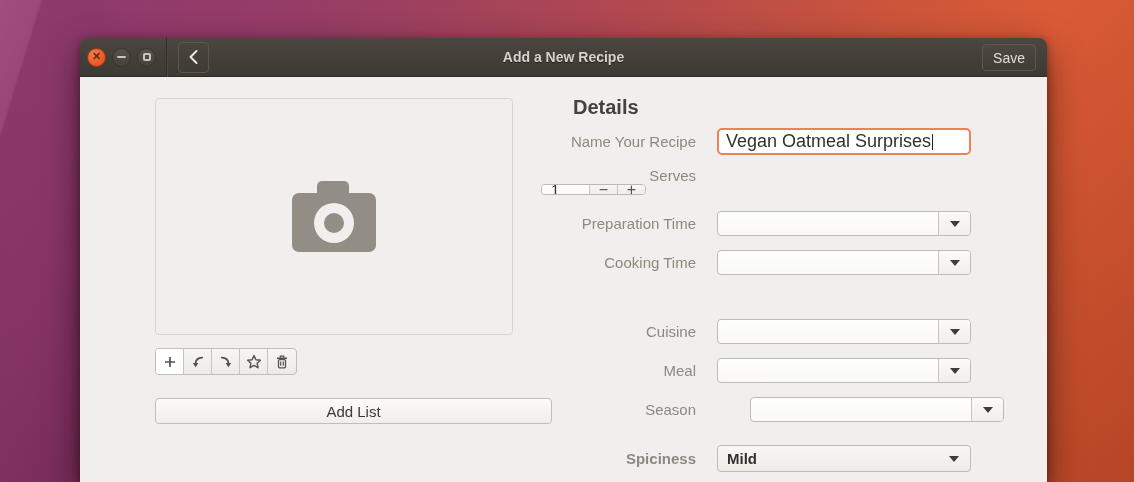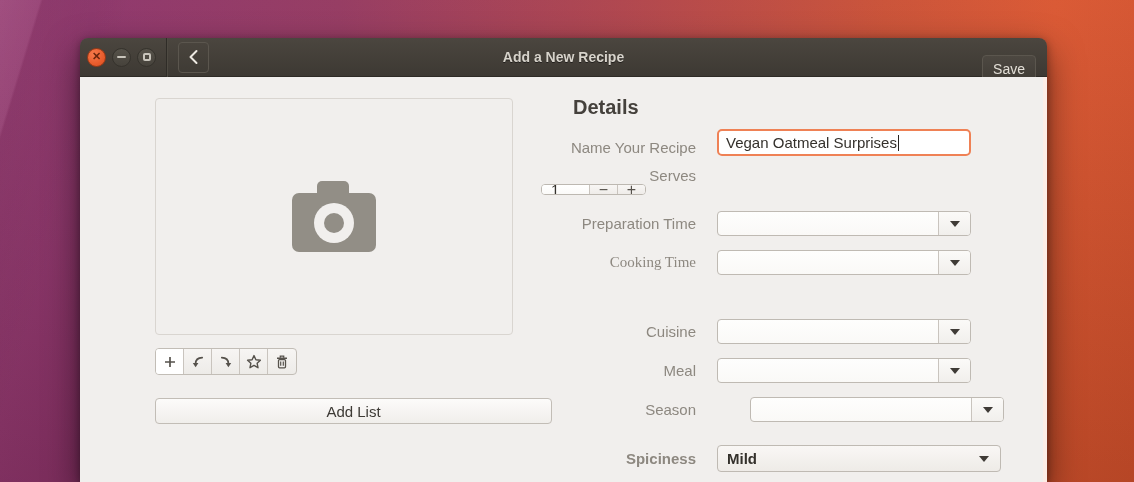--- a/index.html
+++ b/index.html
@@ -47,21 +47,21 @@
   }
   .title {
     position:absolute; left:0; right:0; text-align:center;
     color:#D7D3CB; font-size:14px; font-weight:bold; pointer-events:none;
     text-shadow:0 1px 0 rgba(0,0,0,0.5);
   }
   .save-btn {
     position:absolute; right:11px; top:6px; height:27px; padding:0 10px;
     border:1px solid #5B564E; border-radius:4px;
     background: linear-gradient(#4D4841, #403C36);
-    color:#E2DED6; font-size:14px; display:flex; align-items:center;margin-top:11px;
+    color:#E2DED6; font-size:14px; display:flex; align-items:center;
   }
 
   
   .content {
     position:absolute; left:0; top:39px; right:0; bottom:0;
     background:#F1EFED;
     border-right:4px solid rgba(255,236,228,0.85);
   }
 
   
@@ -87,41 +87,41 @@
 
   
   .details-heading { position:absolute; left:493px; top:19px; font-size:20px; font-weight:bold; color:#45413C; }
   .form-row { position:absolute; left:390px; display:flex; align-items:center; }
   .form-label { width:226px; margin-right:21px; text-align:right; color:#8D8880; font-size:15px; flex:0 0 auto; }
 
   .entry {
     width:254px; height:27px; background:#FFFFFF;
     border:2px solid #EF8155; border-radius:5px;
     display:flex; align-items:center; padding-left:7px;
-    font-size:15px; color:#34312C;
+    font-size:18px; color:#34312C;
   }
   .caret { display:inline-block; width:1px; height:16px; background:#26231F; margin-left:1px; }
 
   .spin { display:inline-flex; height:28px; border:1px solid #BDB8B1; border-radius:4px; overflow:hidden; background:#fff; }
   .spin .val { width:47px; background:linear-gradient(#FFFFFF,#FBFAF8); display:flex; align-items:center; padding-left:9px; font-size:15px; color:#34312C; }
   .spin .sbtn { width:28px; display:flex; align-items:center; justify-content:center;
     border-left:1px solid #C9C4BE; background:linear-gradient(#F8F6F4,#EFECE9); color:#56524C; font-size:16px; }
 
   .combo {
     width:254px; height:25px; border:1px solid #BFBAB3; border-radius:4px;
     background:linear-gradient(#FEFEFD,#FAF9F7);
     display:flex; align-items:center; overflow:hidden;
   }
   .combo .cval { flex:1 1 auto; padding-left:8px; font-size:15px; color:#34312C; white-space:nowrap; }
   .combo .arrow-cell { width:32px; align-self:stretch; border-left:1px solid #C9C4BE;
     background:linear-gradient(#FBFAF8,#F1EFEC); display:flex; align-items:center; justify-content:center; flex:0 0 auto; }
   .tri { width:0; height:0; border-left:5px solid transparent; border-right:5px solid transparent; border-top:6px solid #3F3B36; }
 
   .combo-btn {
-    width:284px; height:27px; border:1px solid #BFBAB3; border-radius:4px;
+    width:254px; height:27px; border:1px solid #BFBAB3; border-radius:4px;
     background:linear-gradient(#F9F7F5,#EEEBE7);
     display:flex; align-items:center; justify-content:space-between;
     padding:0 11px 0 9px; font-size:15px; color:#34312C;
   }
 
   svg { display:block; }
 </style>
 </head>
 <body>
 
@@ -188,21 +188,21 @@
           <rect x="4.5" y="5.6" width="7" height="8.2" rx="1" fill="none" stroke="#56524C" stroke-width="1.3"></rect>
           <path d="M6.7 7.6 v4.2 M9.3 7.6 v4.2" stroke="#56524C" stroke-width="1.2" fill="none"></path>
         </svg>
       </div>
     </div>
 
     <div class="add-list-btn">Add List</div>
 
     <div class="details-heading">Details</div>
 
-    <div class="form-row" style="top:50px; height:29px;align-items:flex-end;">
+    <div class="form-row" style="top:50px; height:29px;">
       <div class="form-label">Name Your Recipe</div>
       <div class="entry">
         <span>Vegan Oatmeal Surprises</span>
           <span class="caret"></span>
       </div>
     </div>
 
     <div class="form-row" style="top:90px; height:28px;flex-direction:column;">
       <div class="form-label">Serves</div>
       <div class="spin">
@@ -219,21 +219,21 @@
     <div class="form-row" style="top:134px; height:25px;">
       <div class="form-label">Preparation Time</div>
       <div class="combo">
         <div class="cval"></div>
         <div class="arrow-cell">
             <span class="tri"></span>
           </div>
       </div>
     </div>
 
-    <div class="form-row" style="top:173px; height:25px;font-family:Liberation Serif, serif;">
+    <div class="form-row" style="top:173px; height:25px;">
       <div class="form-label">Cooking Time</div>
       <div class="combo">
         <div class="cval"></div>
         <div class="arrow-cell">
             <span class="tri"></span>
           </div>
       </div>
     </div>
 
     <div class="form-row" style="top:281px; height:25px;">

